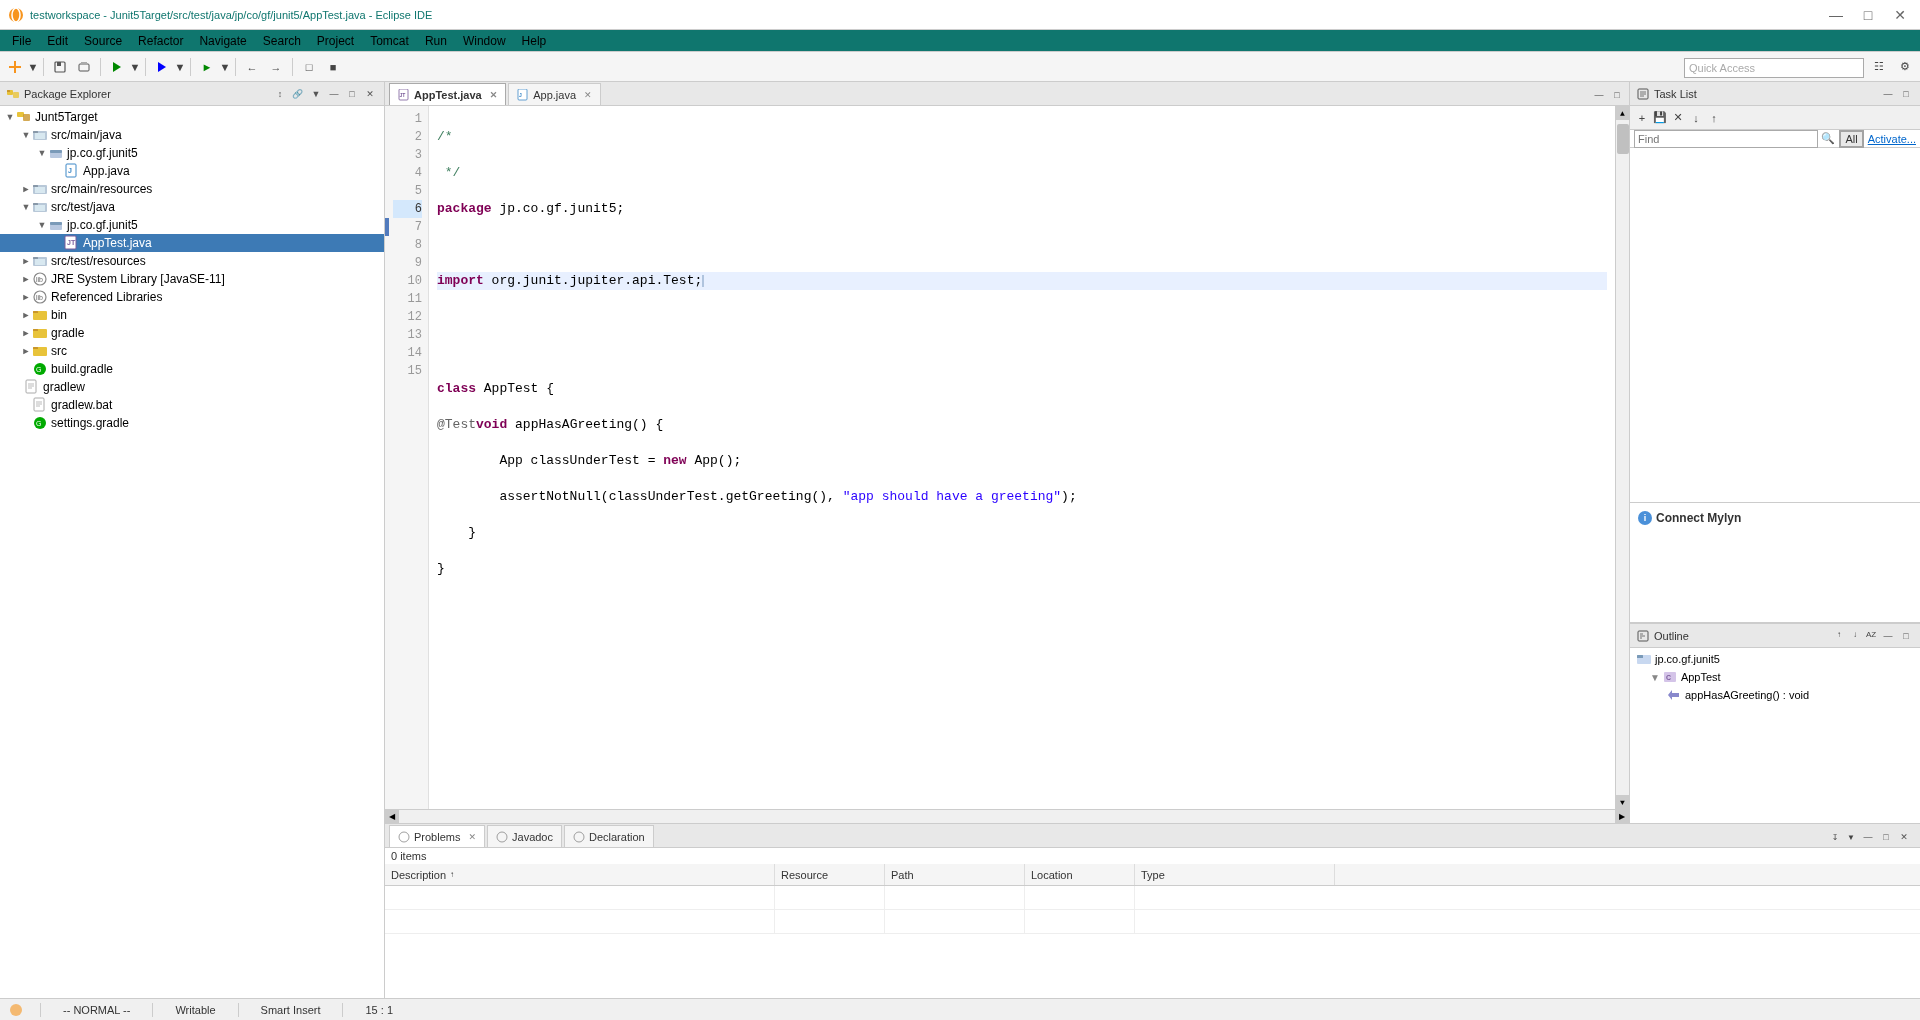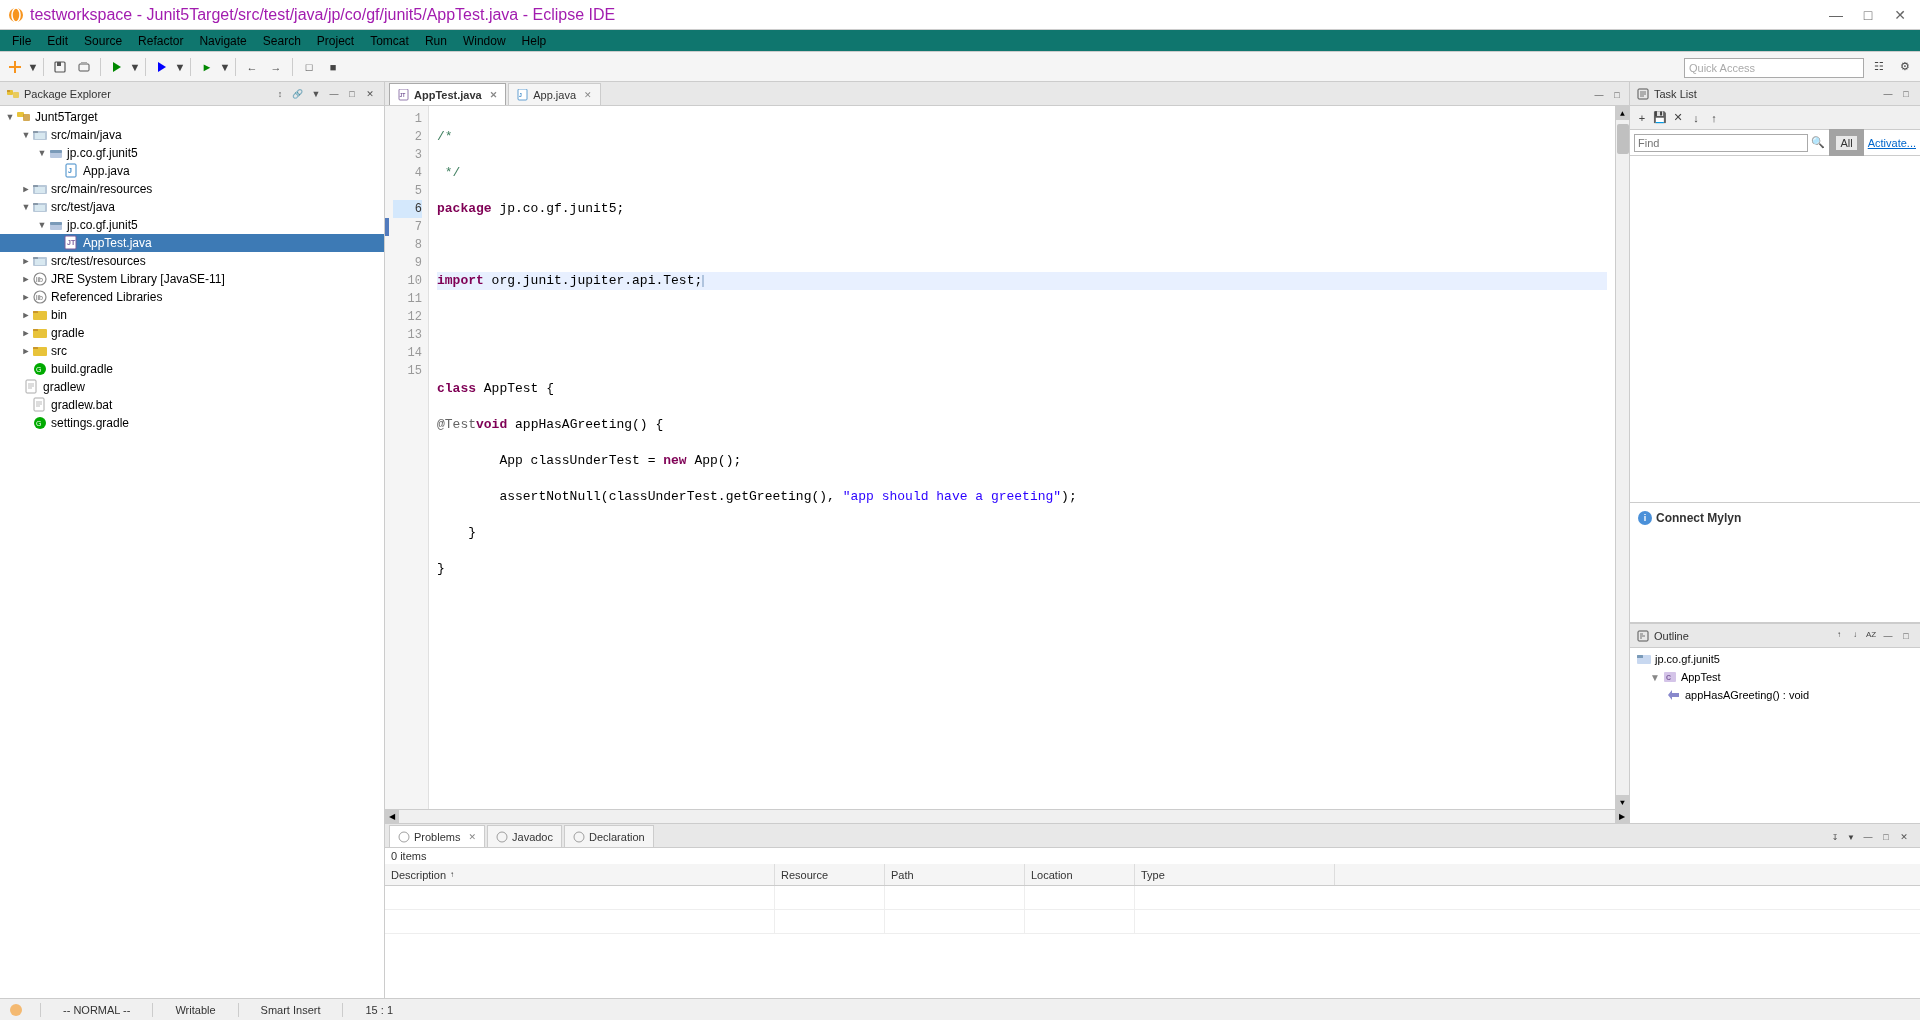--- a/index.html
+++ b/index.html
@@ -9,21 +9,21 @@
     .title-bar {
       background: #fff;
       height: 30px;
       display: flex;
       align-items: center;
       padding: 0 8px;
       border-bottom: 1px solid #ccc;
       font-size: 12px;
     }
     .title-bar-icon { width: 16px; height: 16px; margin-right: 6px; }
-    .title-bar-text { flex: 1; font-size: 16px; color: #a21caf; }
+    .title-bar-text { flex: 1; font-size: 11px; color: #0f766e; }
     .window-controls { display: flex; gap: 8px; }
     .window-btn { width: 24px; height: 20px; background: none; border: none; cursor: pointer; font-size: 14px; color: #666; display: flex; align-items: center; justify-content: center; }
 
     
     .menu-bar {
       background: #0f766e;
       height: 22px;
       display: flex;
       align-items: center;
       padding: 0 4px;
@@ -206,30 +206,30 @@
     .task-toolbar {
       height: 24px;
       background: #f0f0f0;
       border-bottom: 1px solid #ccc;
       display: flex;
       align-items: center;
       padding: 0 4px;
       gap: 2px;
     }
     .task-find-row {
-      height: 26px;
+      height: 18px;
       background: #fff;
       border-bottom: 1px solid #ccc;
       display: flex;
       align-items: center;
       padding: 0 4px;
       gap: 4px;
     }
     .task-find-input { border: 1px solid #aaa; height: 18px; flex: 1; padding: 0 3px; font-size: 11px; }
-    .task-all-btn { font-size: 11px; color: #333; padding: 1px 4px; background: #e8e8e8; border: 7px solid #a3a3a3; cursor: pointer; }
+    .task-all-btn { font-size: 11px; color: #333; padding: 1px 4px; background: #e8e8e8; border: 2px solid #a3a3a3; cursor: pointer; }
     .task-activate-btn { font-size: 11px; color: #0066cc; cursor: pointer; text-decoration: underline; }
     .task-body { flex: 1; background: #fff; }
 
     
     .mylyn-section {
       height: 120px;
       background: #fff;
       border-top: 1px solid #ccc;
       padding: 8px;
     }

